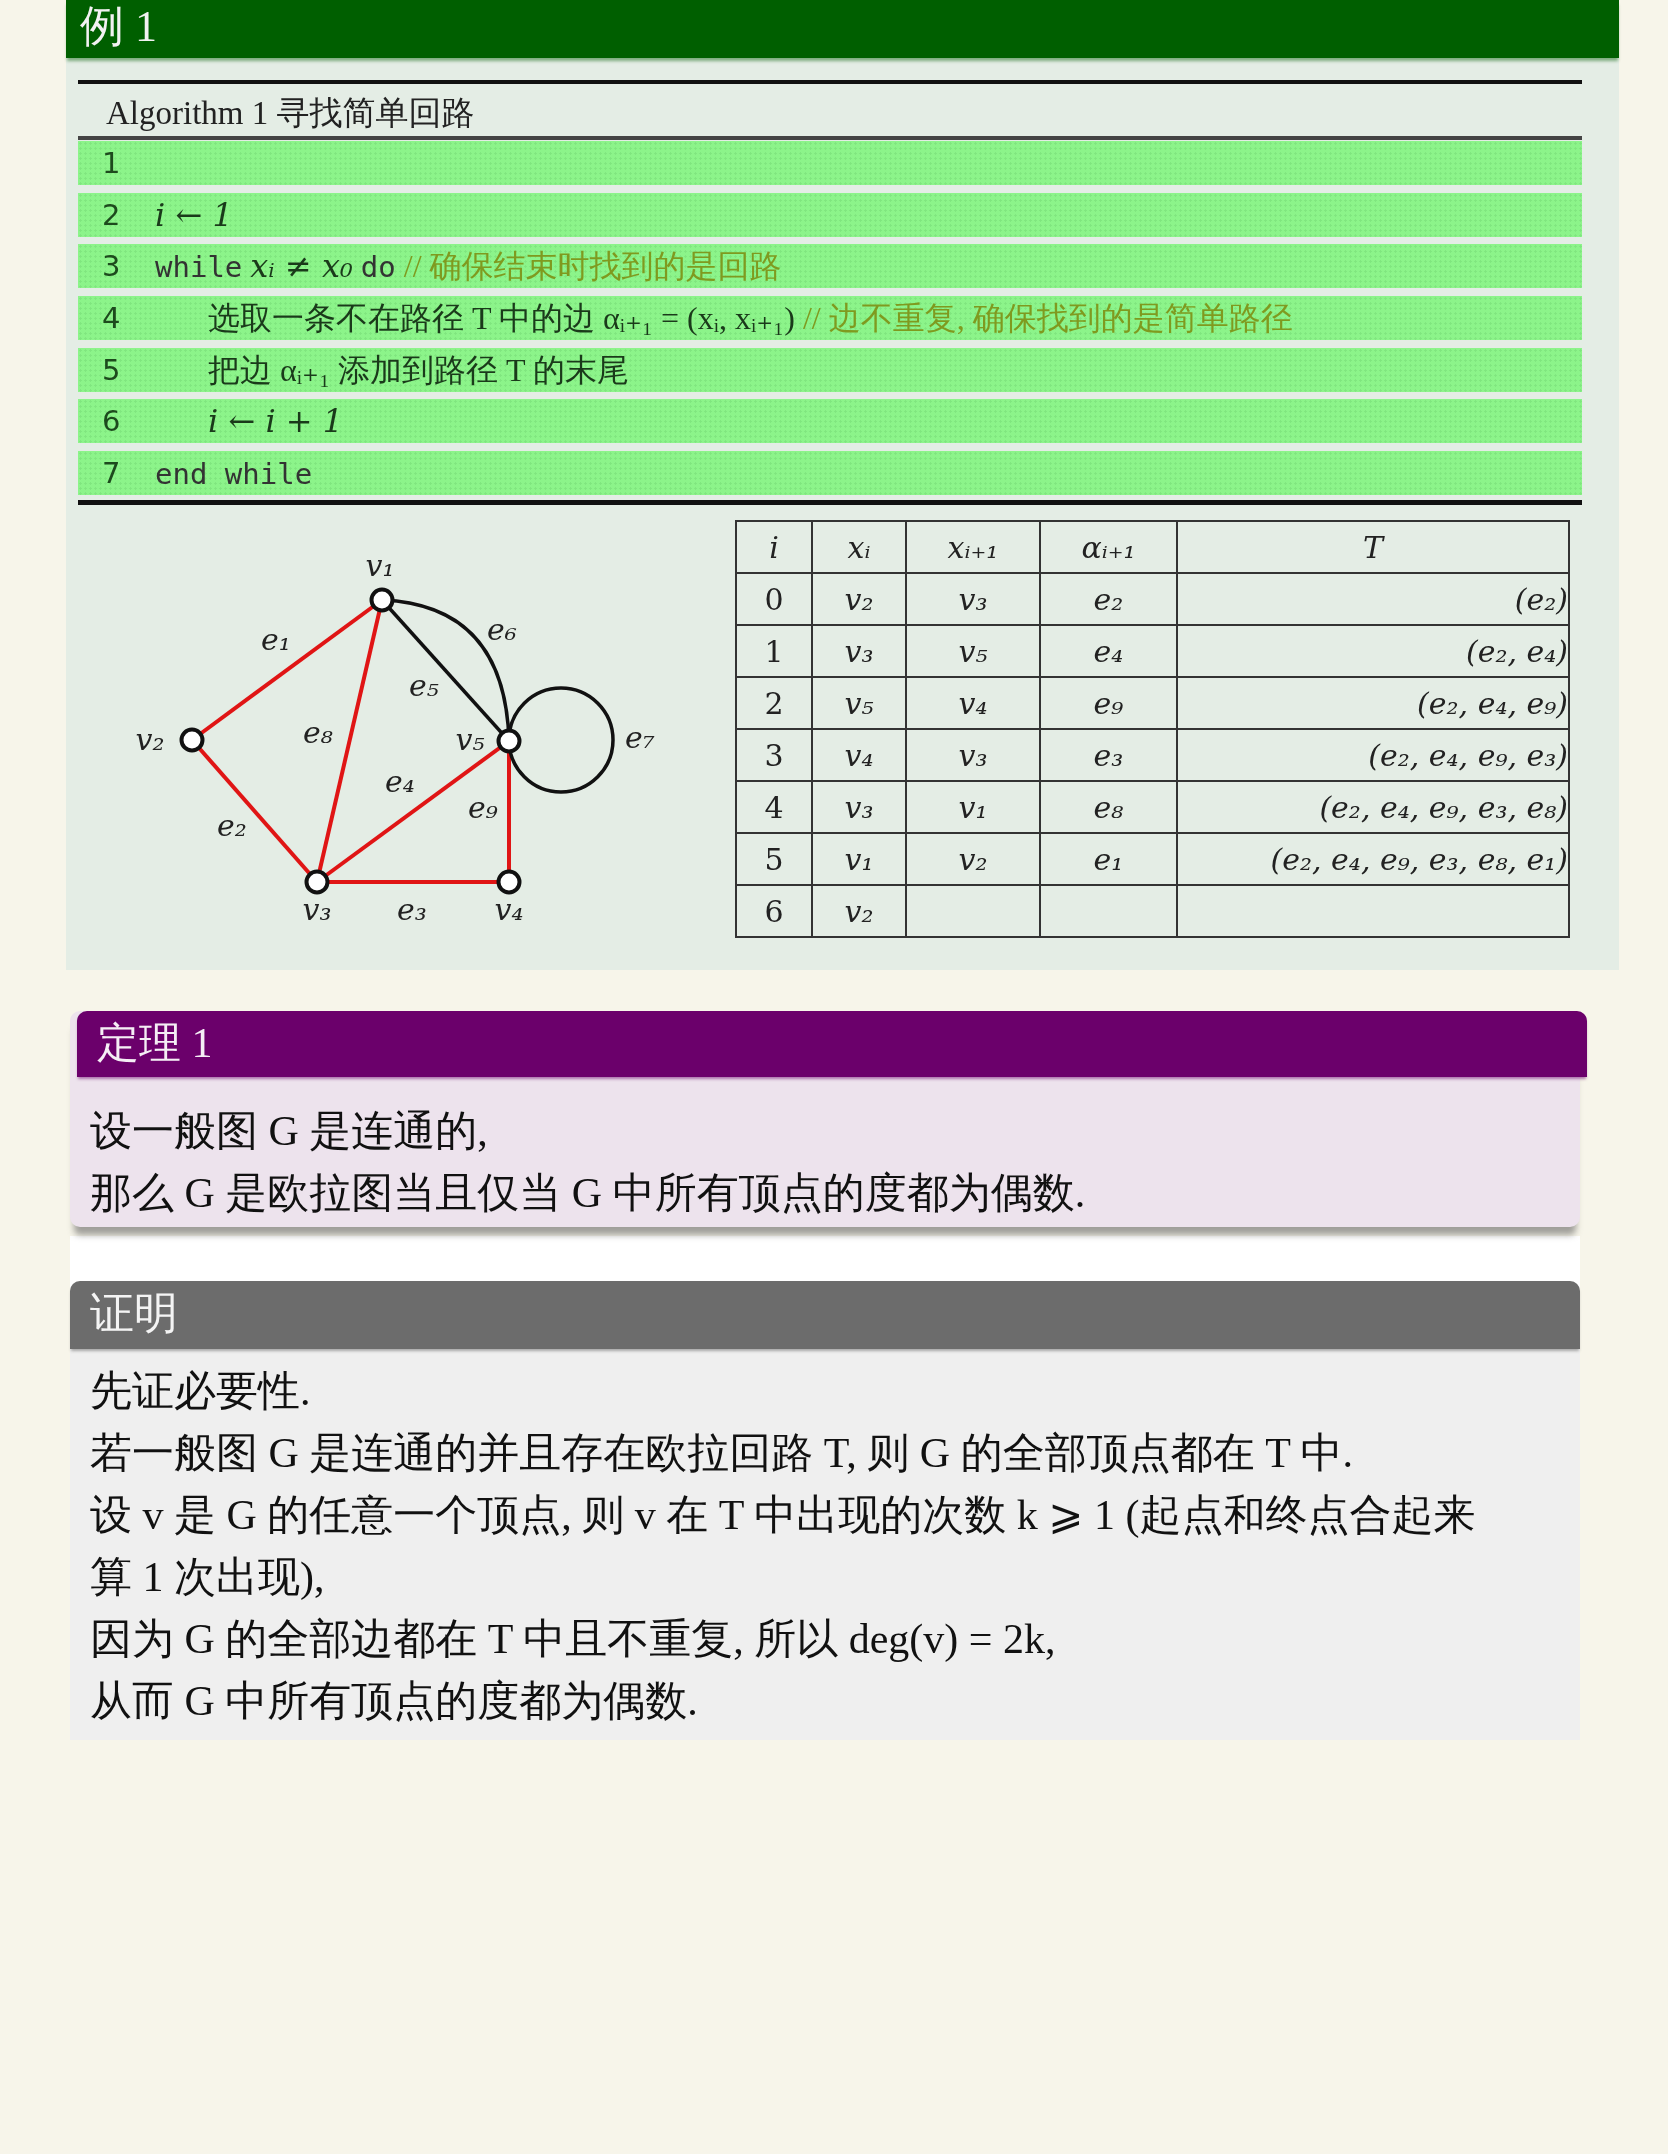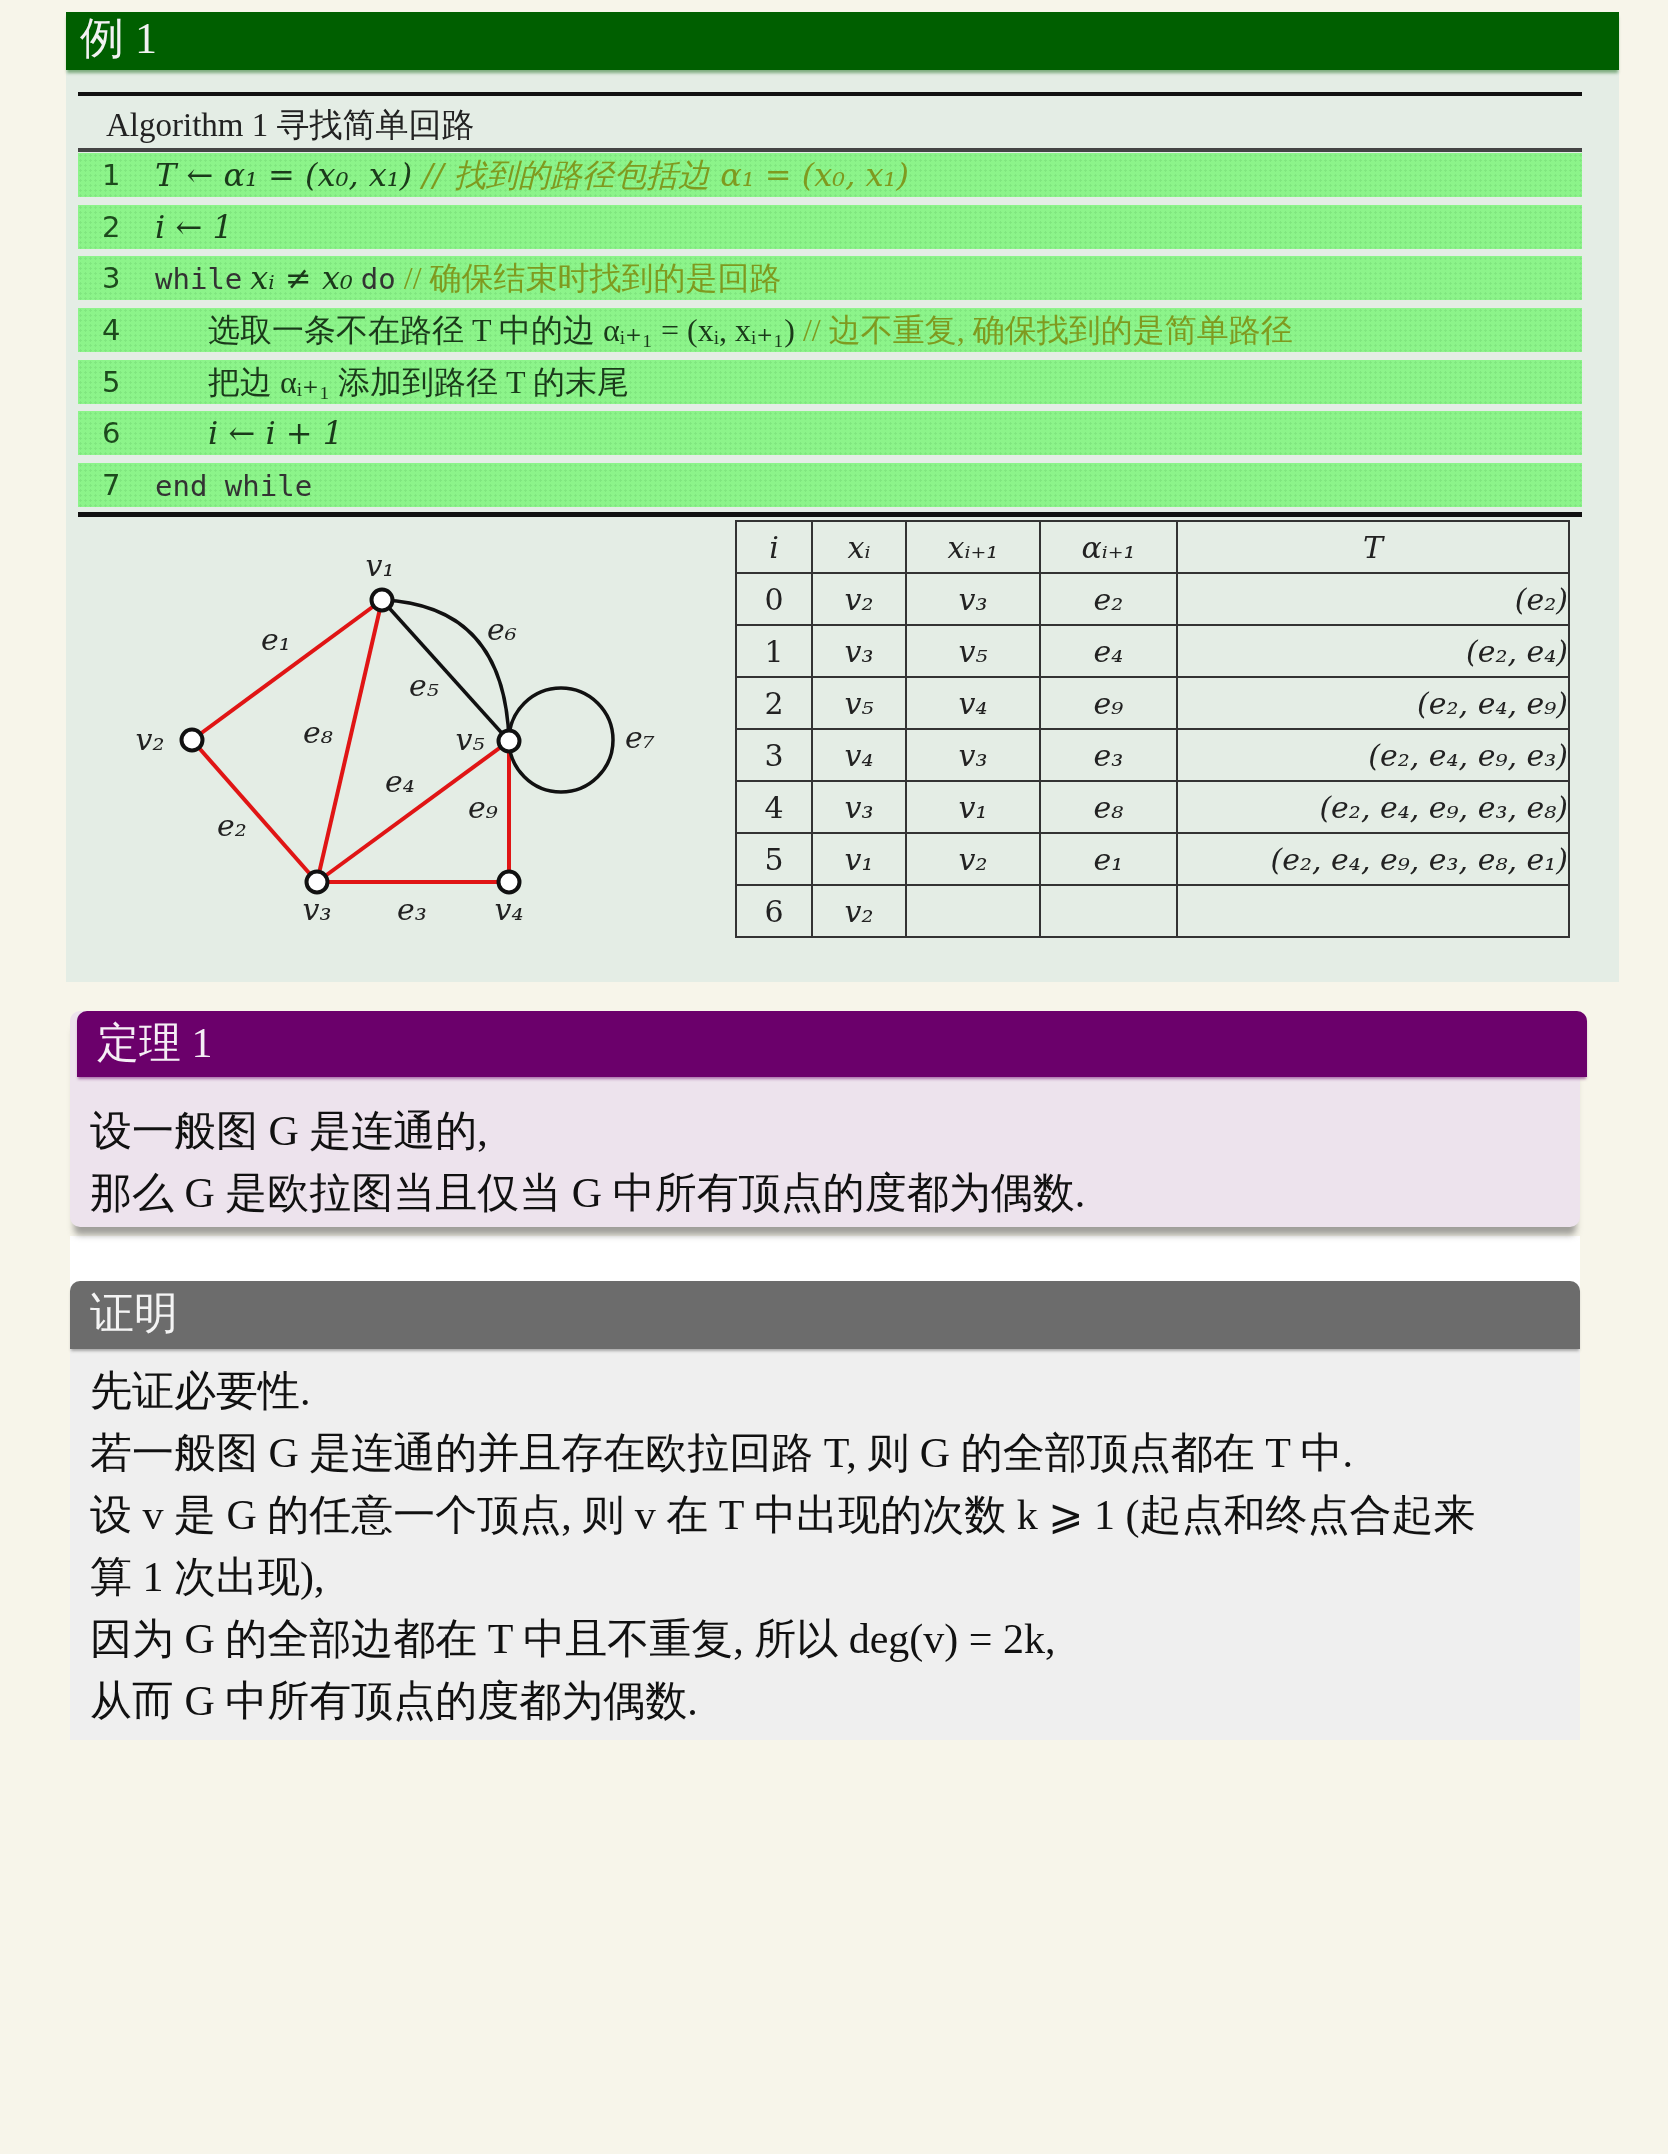--- a/index.html
+++ b/index.html
@@ -3,21 +3,21 @@
 <meta charset="utf-8">
 <style>
   html, body { margin:0; padding:0; }
   body {
     width:1668px; height:2154px; background:#f7f5ea; position:relative; overflow:hidden;
     font-family:"DejaVu Serif", "Liberation Serif", serif; color:#111;
   }
   .math { font-family:"DejaVu Serif", "Liberation Serif", serif; font-style:italic; }
 
   
-  #example { position:absolute; left:66px; top:12px; width:1553px; height:970px; background:#e4ede5; }
+  #example { position:absolute; left:66px; top:0; width:1553px; height:970px; background:#e4ede5; }
   #example-title {
     position:absolute; left:0; top:0; width:100%; height:58px; background:#005f00;
     color:#f2f2f2; font-family:"Liberation Serif", "DejaVu Serif", serif; font-size:44px; line-height:54px;
     padding-left:14px; box-sizing:border-box;
     box-shadow:0 4px 3px -1px rgba(0,90,0,0.45);
   }
   #algo { position:absolute; left:12px; top:80px; width:1504px; }
   .rule-top { position:absolute; left:0; top:0; width:100%; height:4px; background:#111; }
   #algo-caption { position:absolute; left:28px; top:8px; font-size:33px; line-height:50px; color:#222;
     font-family:"Liberation Serif","DejaVu Serif",serif; }
@@ -82,21 +82,20 @@
 <div id="example">
   <div id="example-title">例 1</div>
 
   <div id="algo">
     <div class="rule-top"></div>
     <div id="algo-caption">Algorithm 1 寻找简单回路</div>
     <div class="rule-mid"></div>
 
     <div class="algo-row" style="top:61px">
       <span class="ln">1</span>
-      <span class="code math"><span>T ← α₁ = (x₀, x₁)</span> <span class="cmt">// 找到的路径包括边 α₁ = (x₀, x₁)</span></span>
     </div>
     <div class="algo-row" style="top:113px">
       <span class="ln">2</span>
       <span class="code math">i ← 1</span>
     </div>
     <div class="algo-row" style="top:164px">
       <span class="ln">3</span>
       <span class="code"><span class="kw">while</span> <span class="math">xᵢ ≠ x₀</span> <span class="kw">do</span> <span class="cmt">// 确保结束时找到的是回路</span></span>
     </div>
     <div class="algo-row" style="top:216px">

